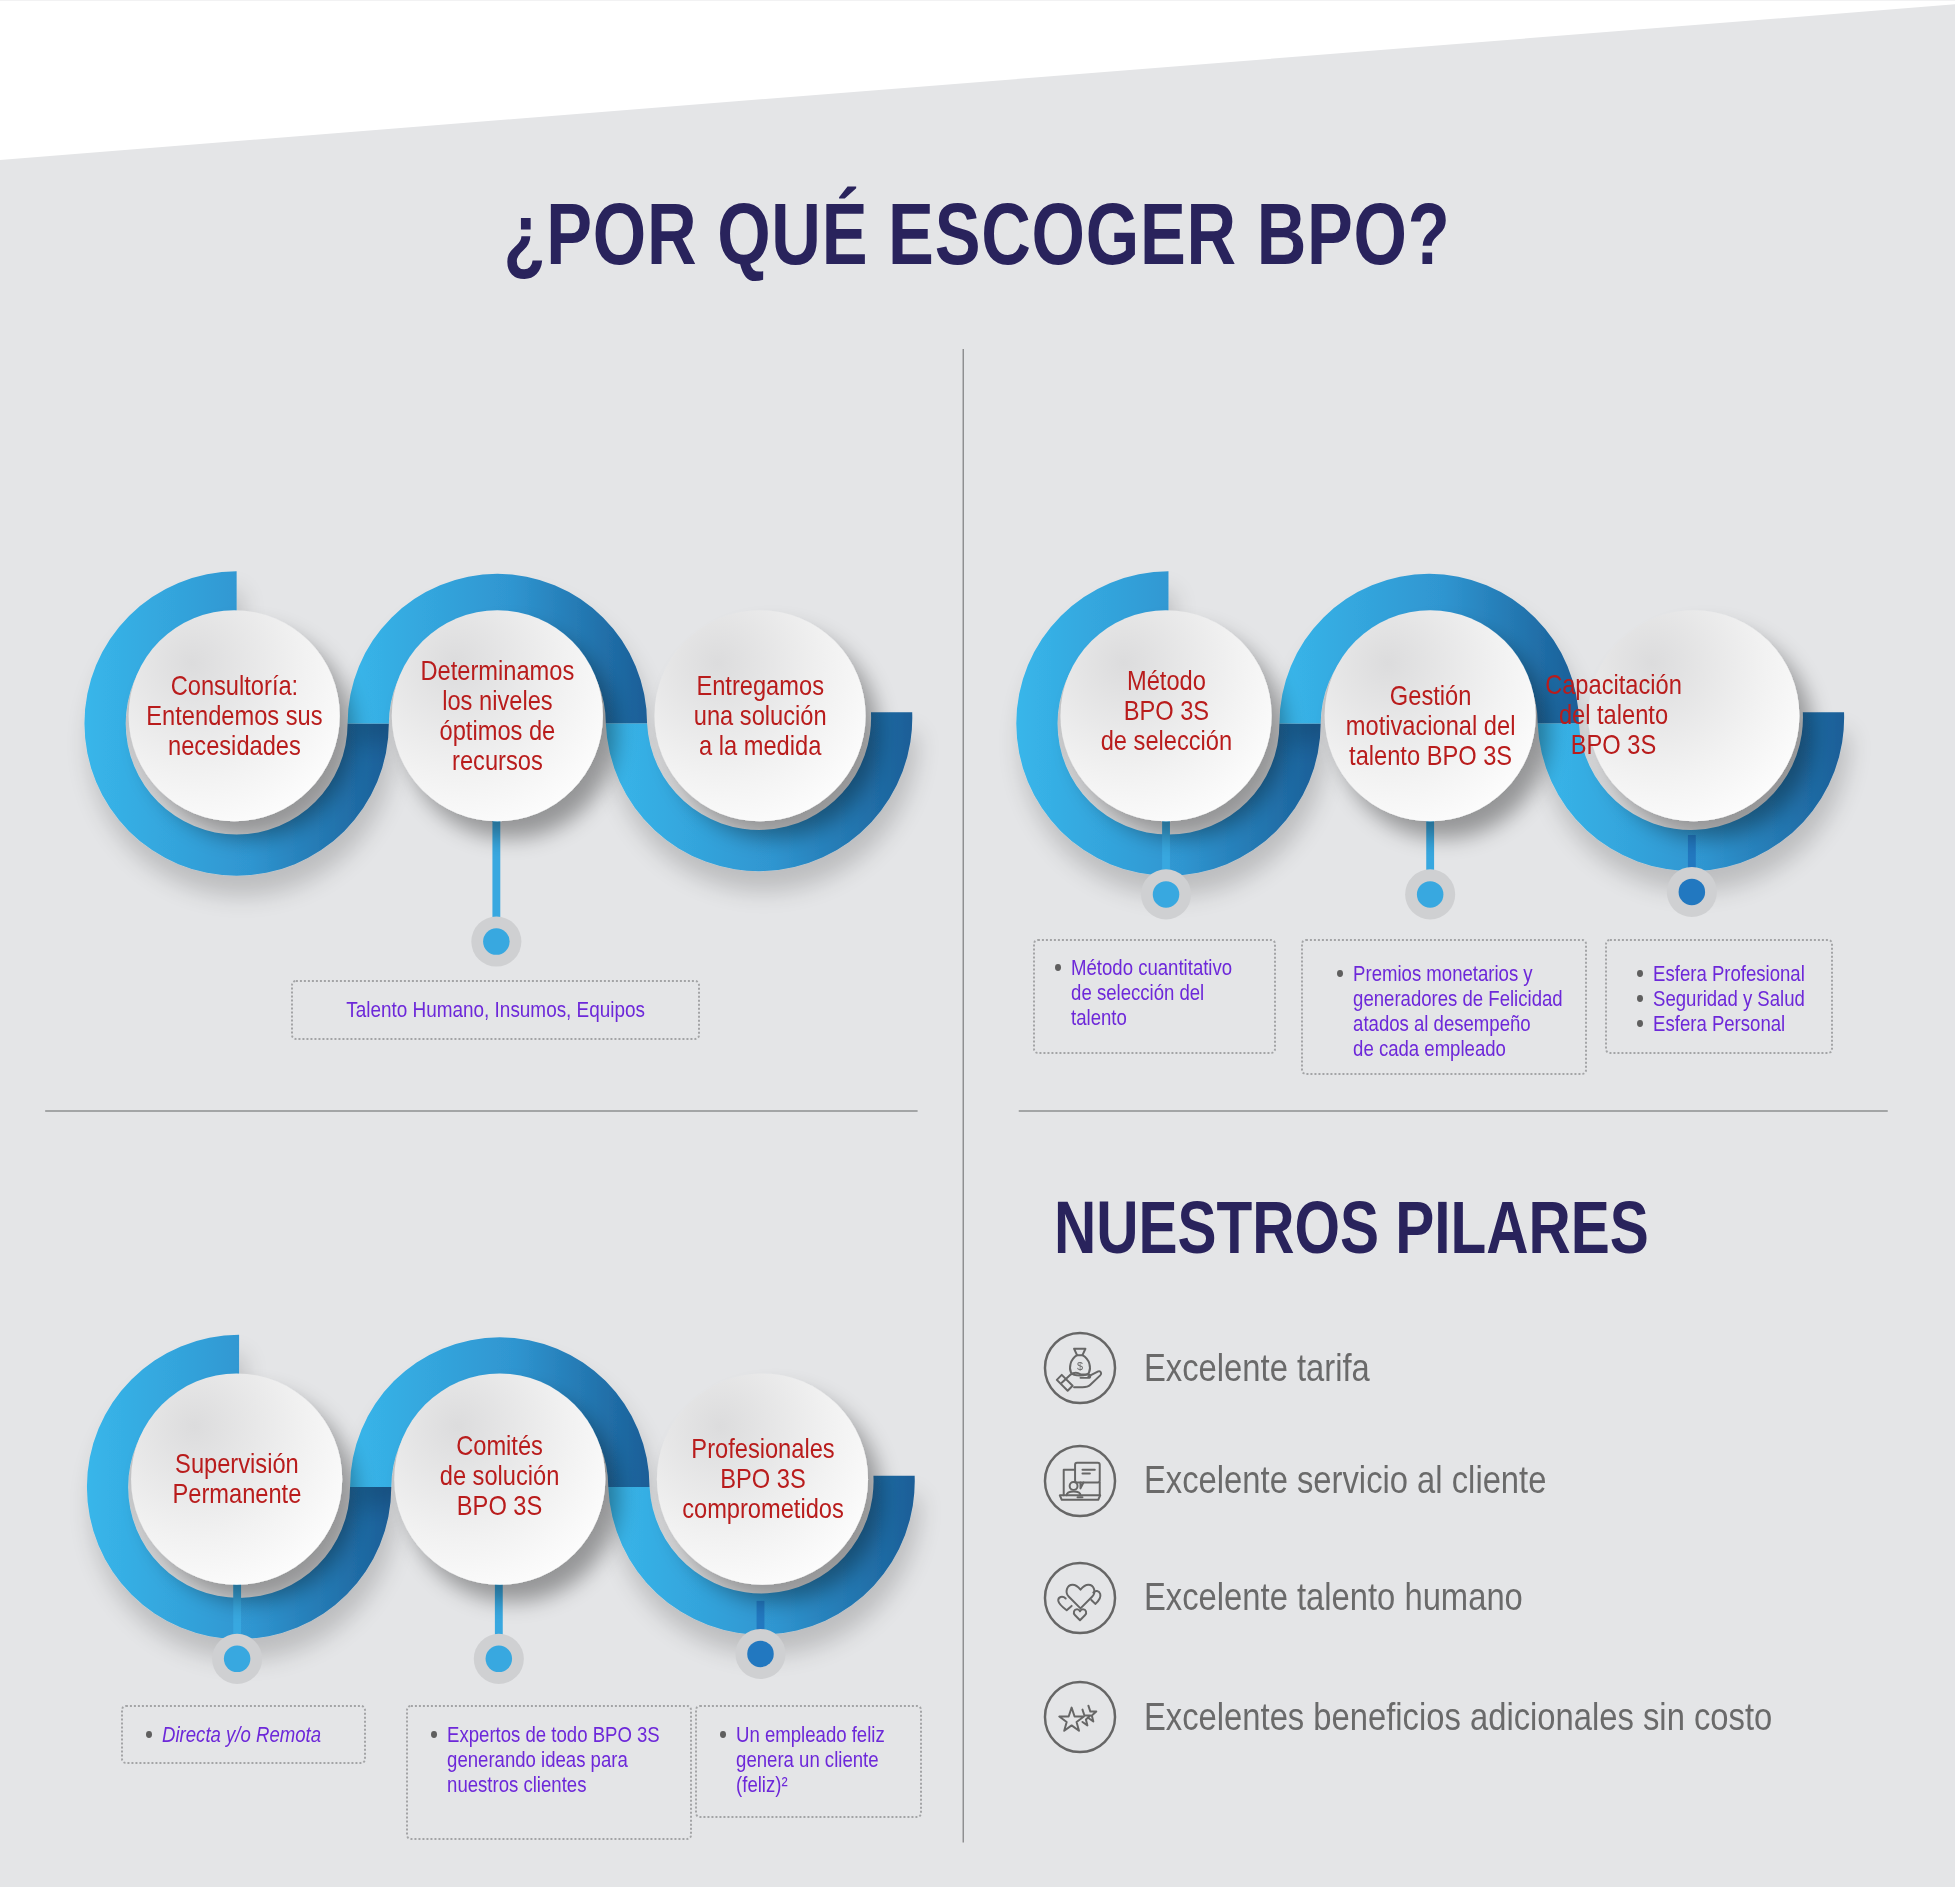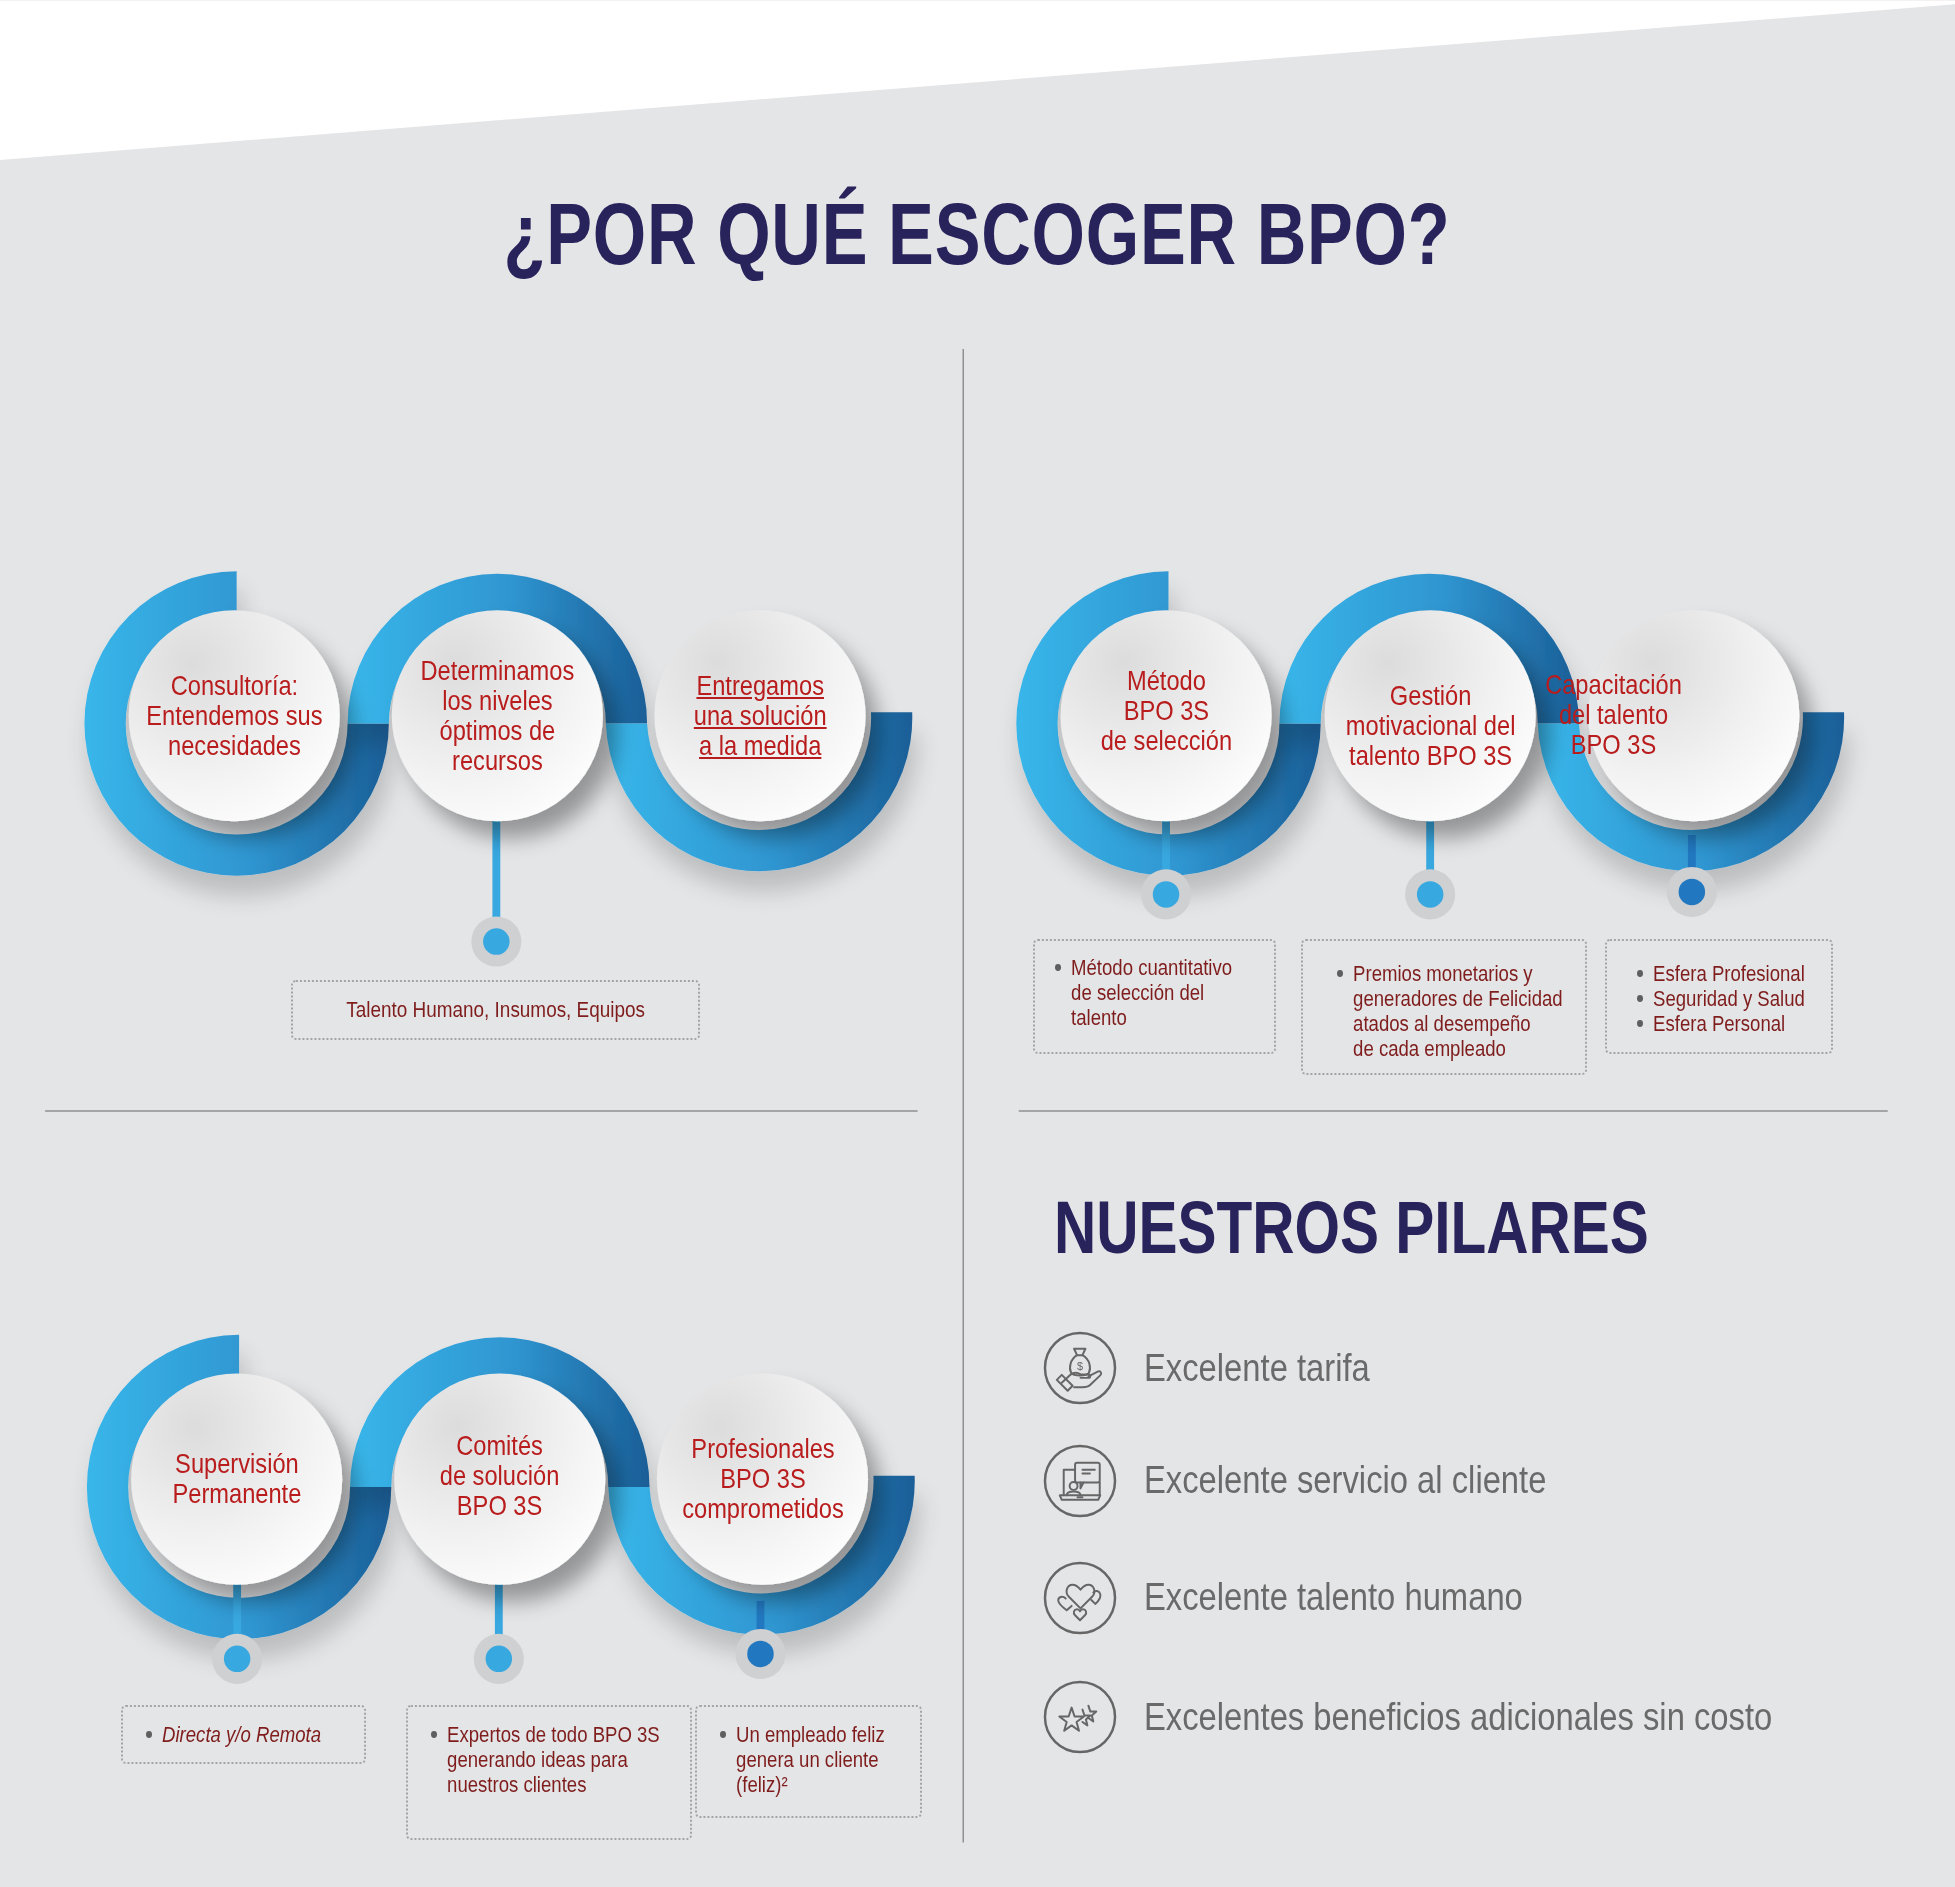--- a/index.html
+++ b/index.html
@@ -2,21 +2,21 @@
 <html style="font-size:7.9px"><head>
 <meta charset="utf-8">
 <style>
   html, body { margin:0; padding:0; }
   body { width:1955px; height:1888px; position:relative; overflow:hidden; background:#E4E5E7; font-family:"Liberation Sans", sans-serif; }
   #bg-svg { position:absolute; left:0; top:0; }
   .title { position:absolute; left:0; width:1955px; text-align:center; color:#29235C; font-weight:bold; font-family:"Liberation Sans", sans-serif; }
   .title span { display:inline-block; transform:scaleX(0.78); transform-origin:center; letter-spacing:1px; }
   .circle-text { position:absolute; width:211px; height:211px; display:flex; align-items:center; justify-content:center; text-align:center; color:#b91c1c; font-size:27.5px; line-height:30px; }
   .circle-text span { display:block; transform:scaleX(0.86); white-space:pre-line; }
-  .note { position:absolute; box-sizing:border-box; border:2.9px dotted #A3A4A6; border-radius:4.9px; color:#7f1d1d; font-size:21.6px; line-height:25px; }
+  .note { position:absolute; box-sizing:border-box; border:2.9px dotted #A3A4A6; border-radius:4.9px; color:#6d28d9; font-size:21.6px; line-height:25px; }
   .note ul { margin:0; padding:0; list-style:none; }
   .note li { position:relative; padding-left:18.7px; white-space:pre-line; }
   .note li::before { content:""; position:absolute; left:0; top:9.8px; width:6.9px; height:6.9px; border-radius:50%; background:#5F5F5F; }
   .note .inner { position:absolute; transform:scaleX(0.86); transform-origin:left top; }
   .pillar-text { position:absolute; color:#6A6A6A; font-size:39px; line-height:44px; white-space:nowrap; transform:scaleX(0.84); transform-origin:left center; }
   .pillar-icon { position:absolute; width:74px; height:74px; }
   .section-title { position:absolute; color:#29235C; font-weight:bold; font-size:75px; line-height:79px; white-space:nowrap; transform:scaleX(0.78); transform-origin:left center; }
 </style>
 </head>
 <body>
@@ -129,21 +129,21 @@
     <span>Consultoría:
 Entendemos sus
 necesidades</span>
   </div>
 <div class="circle-text" style="left:392px; top:610px;">
     <span>Determinamos
 los niveles
 óptimos de
 recursos</span>
   </div>
-<div class="circle-text" style="left:655px; top:610px;text-decoration:underline;">
+<div class="circle-text" style="left:655px; top:610px;">
     <span>Entregamos
 una solución
 a la medida</span>
   </div>
 
 <div class="note" style="left:291px; top:980px; width:409px; height:60px; border-style:dotted;">
   <div style="position:absolute; left:0; right:0; top:14.7px; text-align:center; font-size:22px;">
     <span style="display:inline-block; transform:scaleX(0.86);">Talento Humano, Insumos, Equipos</span>
   </div>
 </div>

